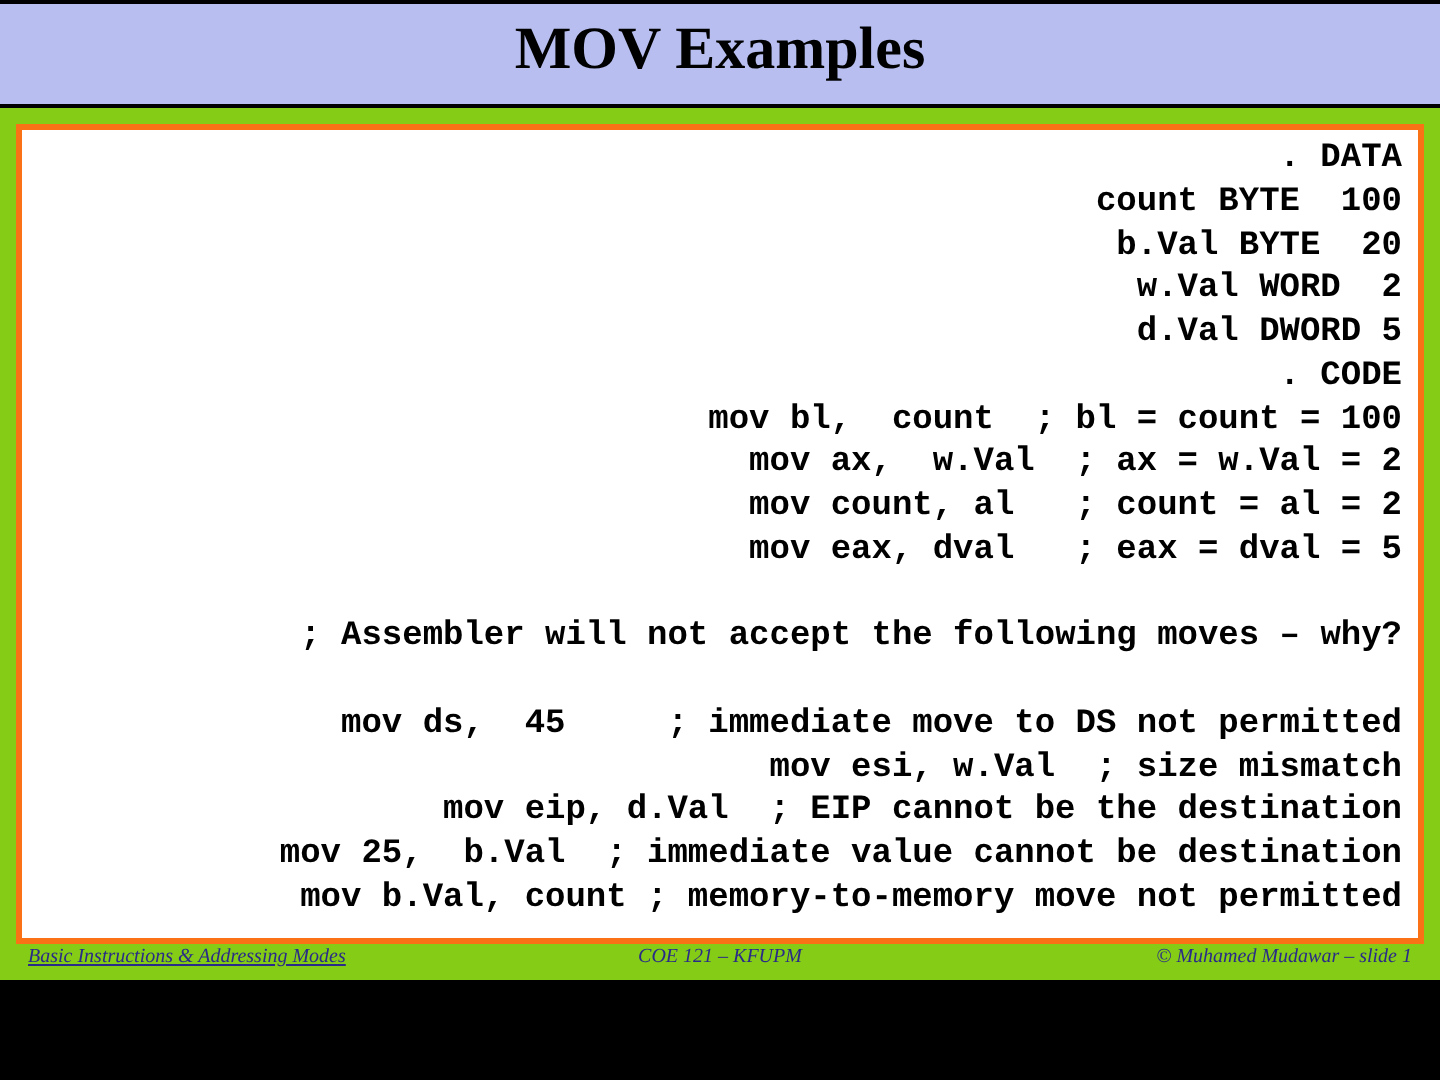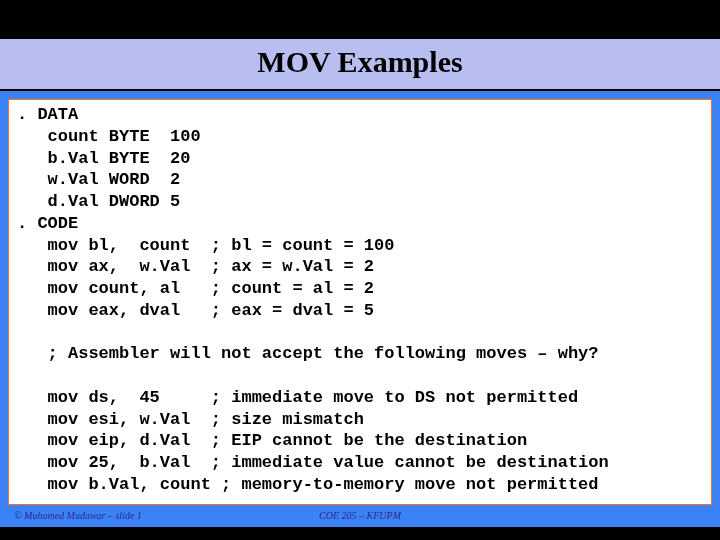--- a/index.html
+++ b/index.html
@@ -4,42 +4,42 @@
 <style>
   * { box-sizing: border-box; margin: 0; padding: 0; }
   html, body { width: 720px; height: 540px; overflow: hidden; }
   body {
     background: #000;
     font-family: Arial, Helvetica, sans-serif;
   }
   .slide {
     width: 720px;
     height: 490px;
-    background: #3b82f6;
+    background: #84cc16;
     position: relative;
-    margin-top: 37px;
   }
   .title-bar {
     background: #b8bff0;
     border-top: 2px solid #000;
     border-bottom: 2px solid #000;
     padding: 6px 0 10px 0;
     text-align: center;
   }
   .title-text {
     font-family: "Comic Sans MS", "Comic Sans", cursive;
     font-weight: bold;
     font-size: 30px;
     color: #000;
   }
   .content-box {
     margin: 8px 8px 0 8px;
-    border: 1px solid #f97316;
+    border: 3px solid #f97316;
     background: #fff;
     padding: 4px 8px 8px 8px;
+    text-align: right;
   }
   .code {
     font-family: "Courier New", Courier, monospace;
     font-weight: bold;
     font-size: 17px;
     white-space: pre;
     line-height: 1.28;
     color: #000;
   }
   .footer {
@@ -83,17 +83,18 @@
    ; Assembler will not accept the following moves – why?
 
    mov ds,  45     ; immediate move to DS not permitted
    mov esi, w.Val  ; size mismatch
    mov eip, d.Val  ; EIP cannot be the destination
    mov 25,  b.Val  ; immediate value cannot be destination
    mov b.Val, count ; memory-to-memory move not permitted</div>
   </div>
 
   <div class="footer">
-    <span class="footer-center">COE 205 – KFUPM</span>
+    <span class="footer-left">Basic Instructions &amp; Addressing Modes</span>
+    <span class="footer-center">COE 121 – KFUPM</span>
     <span class="footer-right">© Muhamed Mudawar – slide 1</span>
   </div>
 
 </div>
 
 </body></html>

